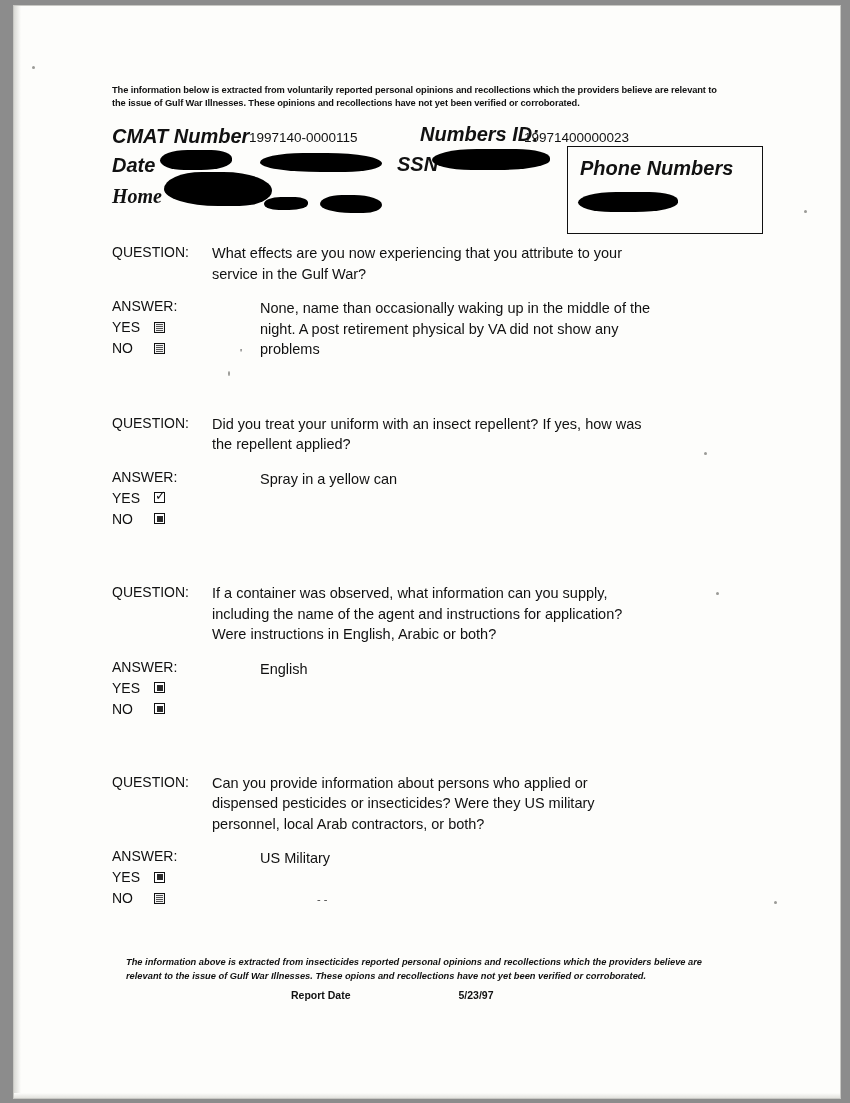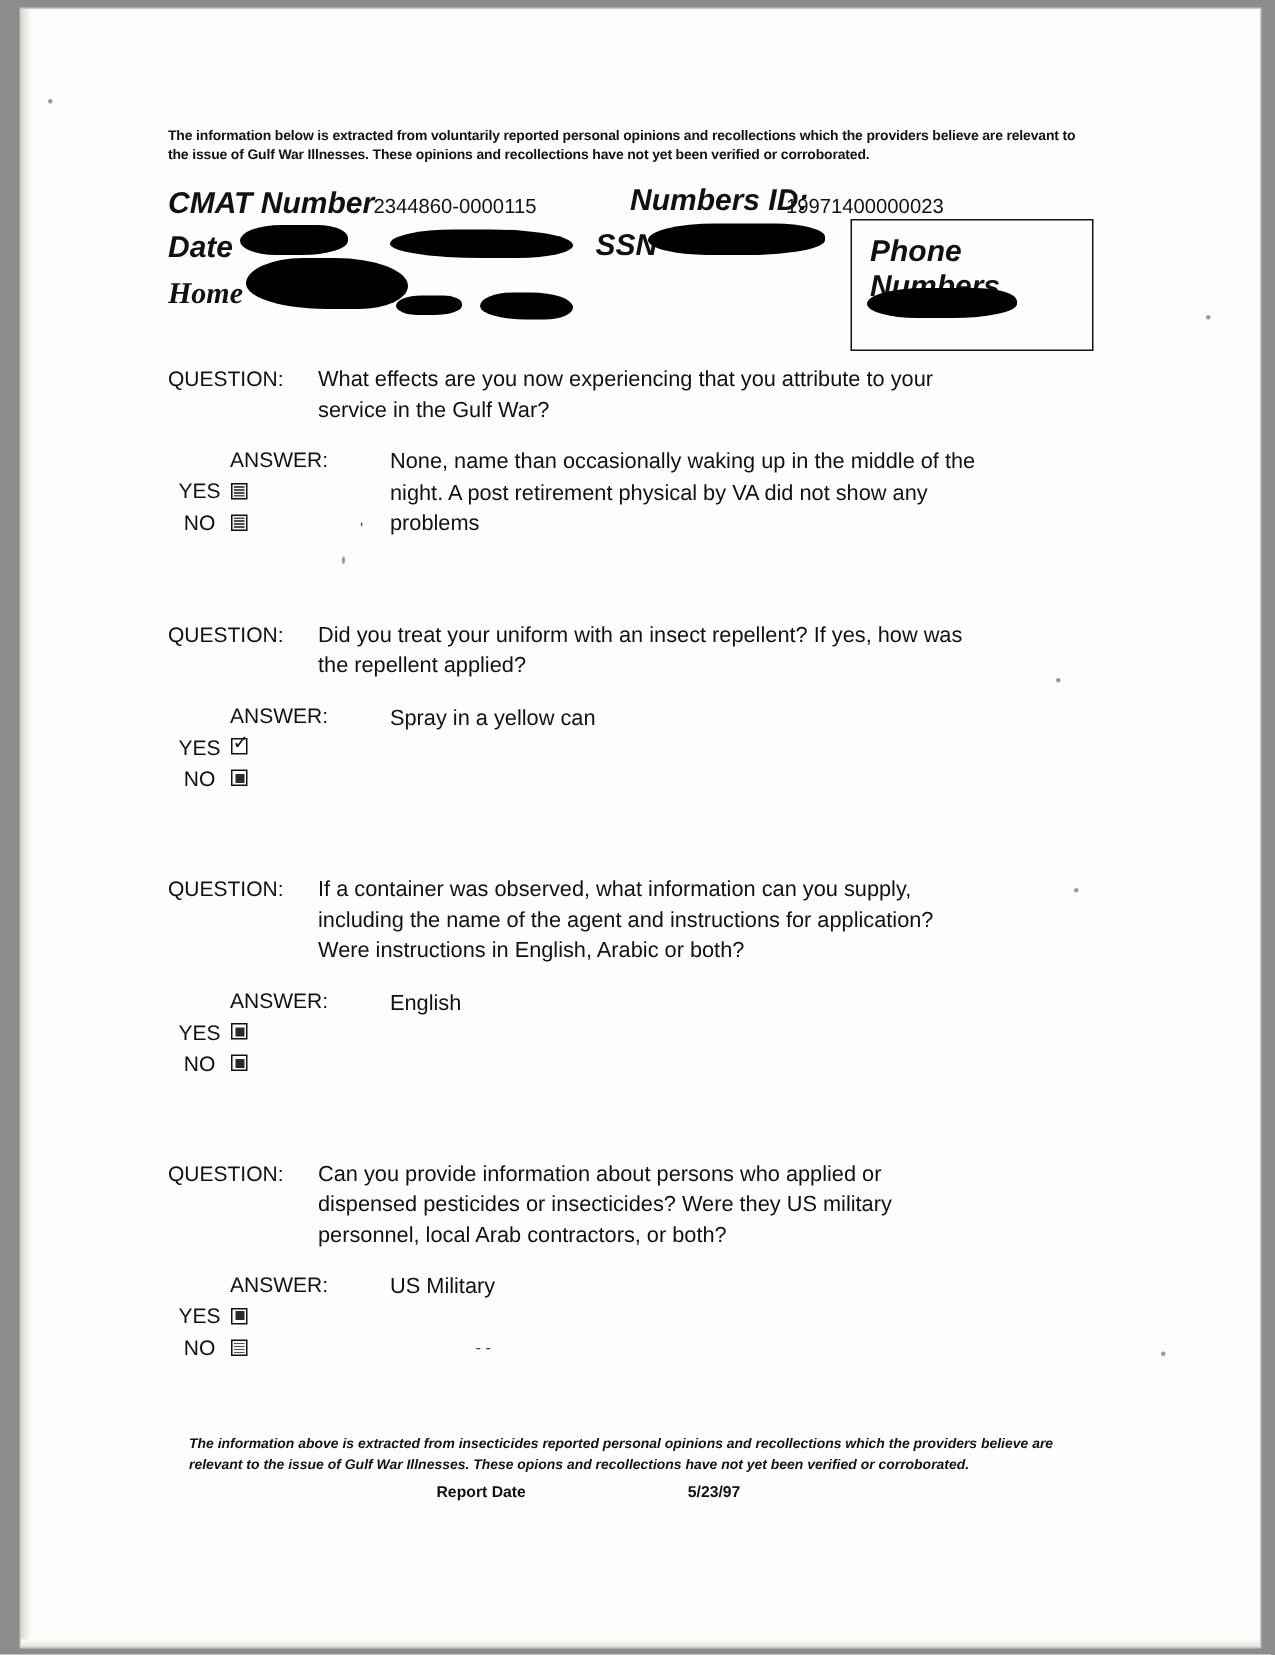--- a/index.html
+++ b/index.html
@@ -91,21 +91,21 @@
   
   .qa { position: relative; margin-top: 26px; }
   .q-label, .a-label, .yn-label {
     font-size: 14px;
     color: #111;
   }
   .q-row { display: flex; }
   .q-label { width: 100px; flex: none; padding-top: 1px; }
   .q-text { font-size: 14.5px; line-height: 1.42; color: #111; max-width: 430px; }
   .a-row { display: flex; margin-top: 14px; }
-  .a-left { width: 148px; flex: none; text-align: center; }
+  .a-left { width: 148px; flex: none; }
   .a-left .a-label { display: block; }
   .yn { display: flex; align-items: center; margin-top: 5px; }
   .yn-label { width: 42px; }
   .chk {
     width: 11px; height: 11px;
     border: 1.3px solid #111;
     display: inline-block;
     position: relative;
     background: #fff;
   }
@@ -177,38 +177,38 @@
   <div class="speck" style="left:702px;top:586px;width:3px;height:3px;"></div>
   <div class="speck" style="left:760px;top:895px;width:3px;height:3px;"></div>
   <div class="speck" style="left:214px;top:365px;width:2px;height:5px;"></div>
 
   <div class="doc">
 
     <div class="disclaimer-top">The information below is extracted from voluntarily reported personal opinions and recollections which the providers believe are relevant to the issue of Gulf War Illnesses.  These opinions and recollections have not yet been verified or corroborated.</div>
 
     <div class="hdr">
       <div class="lbl-italic" style="left:0px; top:0px;">CMAT Number</div>
-      <div class="hdr-val" style="left:137px; top:5px;">2344860-0000115</div>
+      <div class="hdr-val" style="left:137px; top:5px;">1997140-0000115</div>
 
       <div class="lbl-italic" style="left:308px; top:-2px;">Numbers ID:</div>
       <div class="hdr-val" style="left:412px; top:5px;text-align:right;">19971400000023</div>
 
       <div class="lbl-italic" style="left:0px; top:29px;">Date</div>
       <div class="redact r1" style="left:48px; top:25px; width:72px; height:20px;"></div>
       <div class="redact r2" style="left:148px; top:28px; width:122px; height:19px;"></div>
 
       <div class="lbl-italic" style="left:285px; top:28px;">SSN</div>
       <div class="redact r1" style="left:320px; top:24px; width:118px; height:21px;"></div>
 
       <div class="lbl-italic" style="left:0px; top:60px;font-family:Liberation Serif, serif;">Home</div>
       <div class="redact r2" style="left:52px; top:47px; width:108px; height:34px;"></div>
       <div class="redact r1" style="left:152px; top:72px; width:44px; height:13px;"></div>
       <div class="redact r2" style="left:208px; top:70px; width:62px; height:18px;"></div>
 
-      <div class="phone-box" style="left:455px; top:21px; width:162px; height:88px;padding-left:44px;">
+      <div class="phone-box" style="left:455px; top:21px; width:196px; height:88px;padding-left:44px;">
         <div class="lbl-italic" style="left:12px; top:10px;">Phone Numbers</div>
         <div class="redact r1" style="left:10px; top:45px; width:100px; height:20px;"></div>
       </div>
     </div>
 
     <div class="qa" style="margin-top:8px;">
       <div class="q-row">
         <div class="q-label">QUESTION:</div>
         <div class="q-text">What effects are you now experiencing that you attribute to your service in the Gulf War?</div>
       </div>

